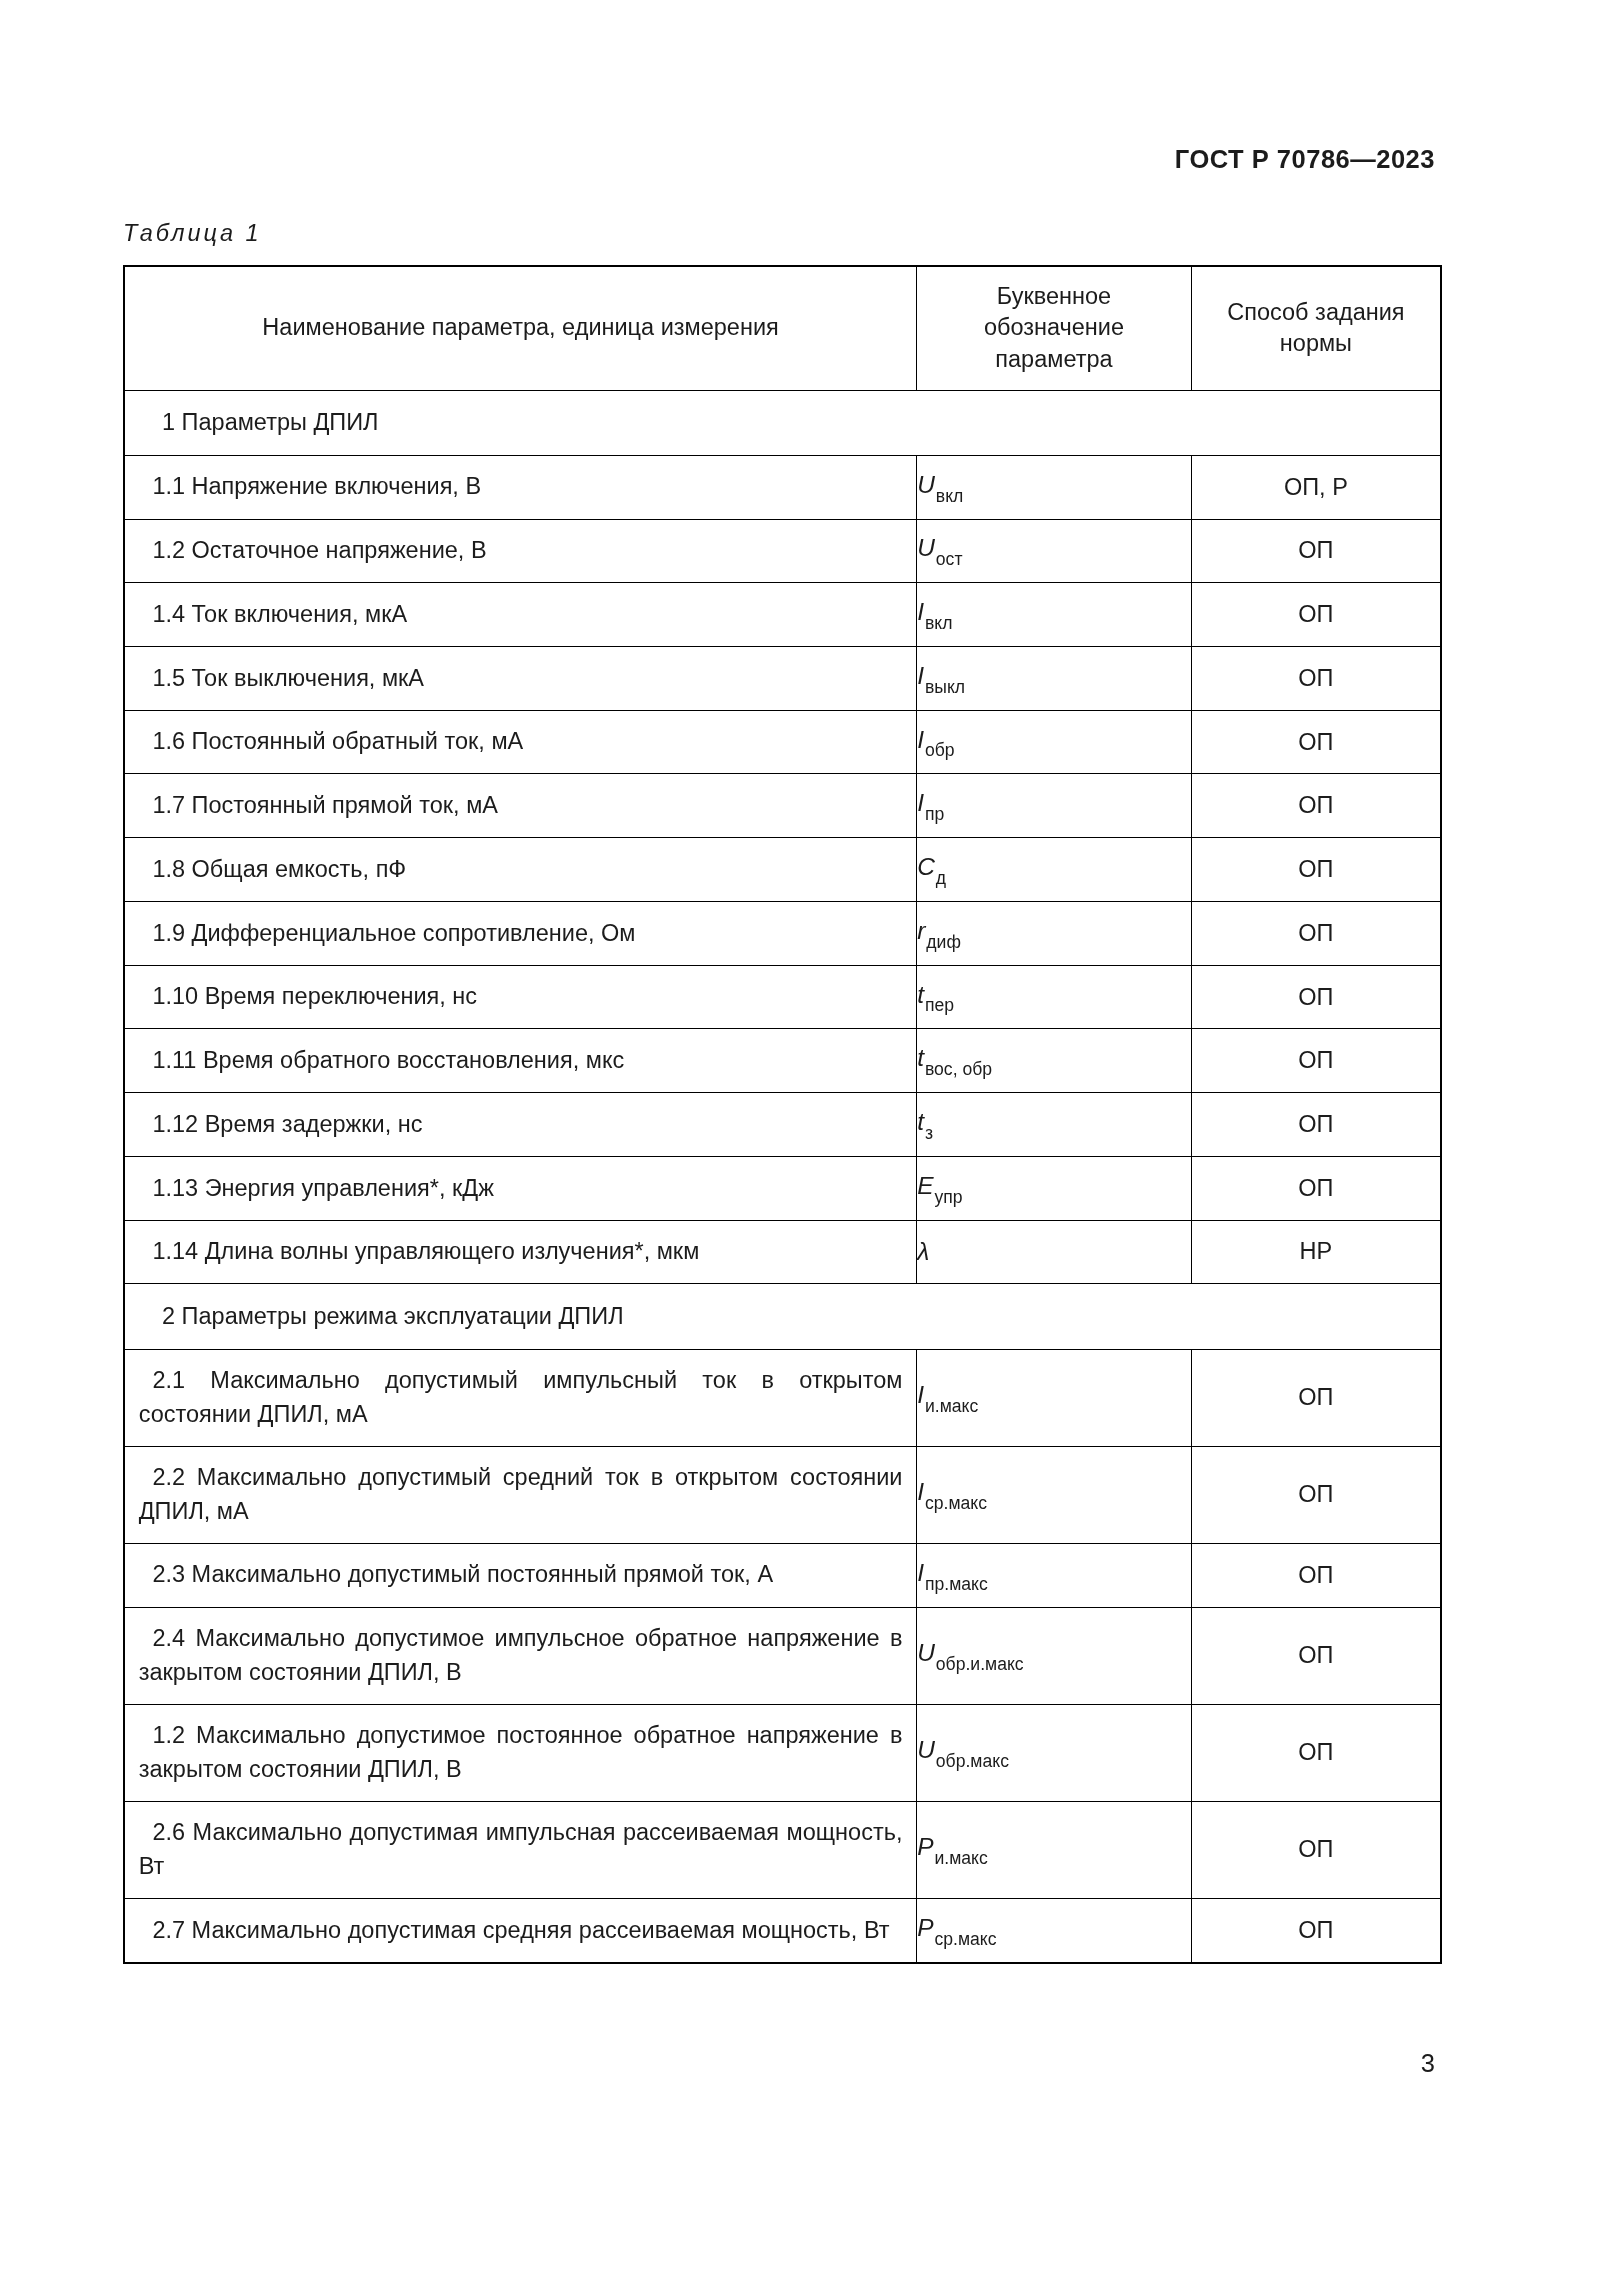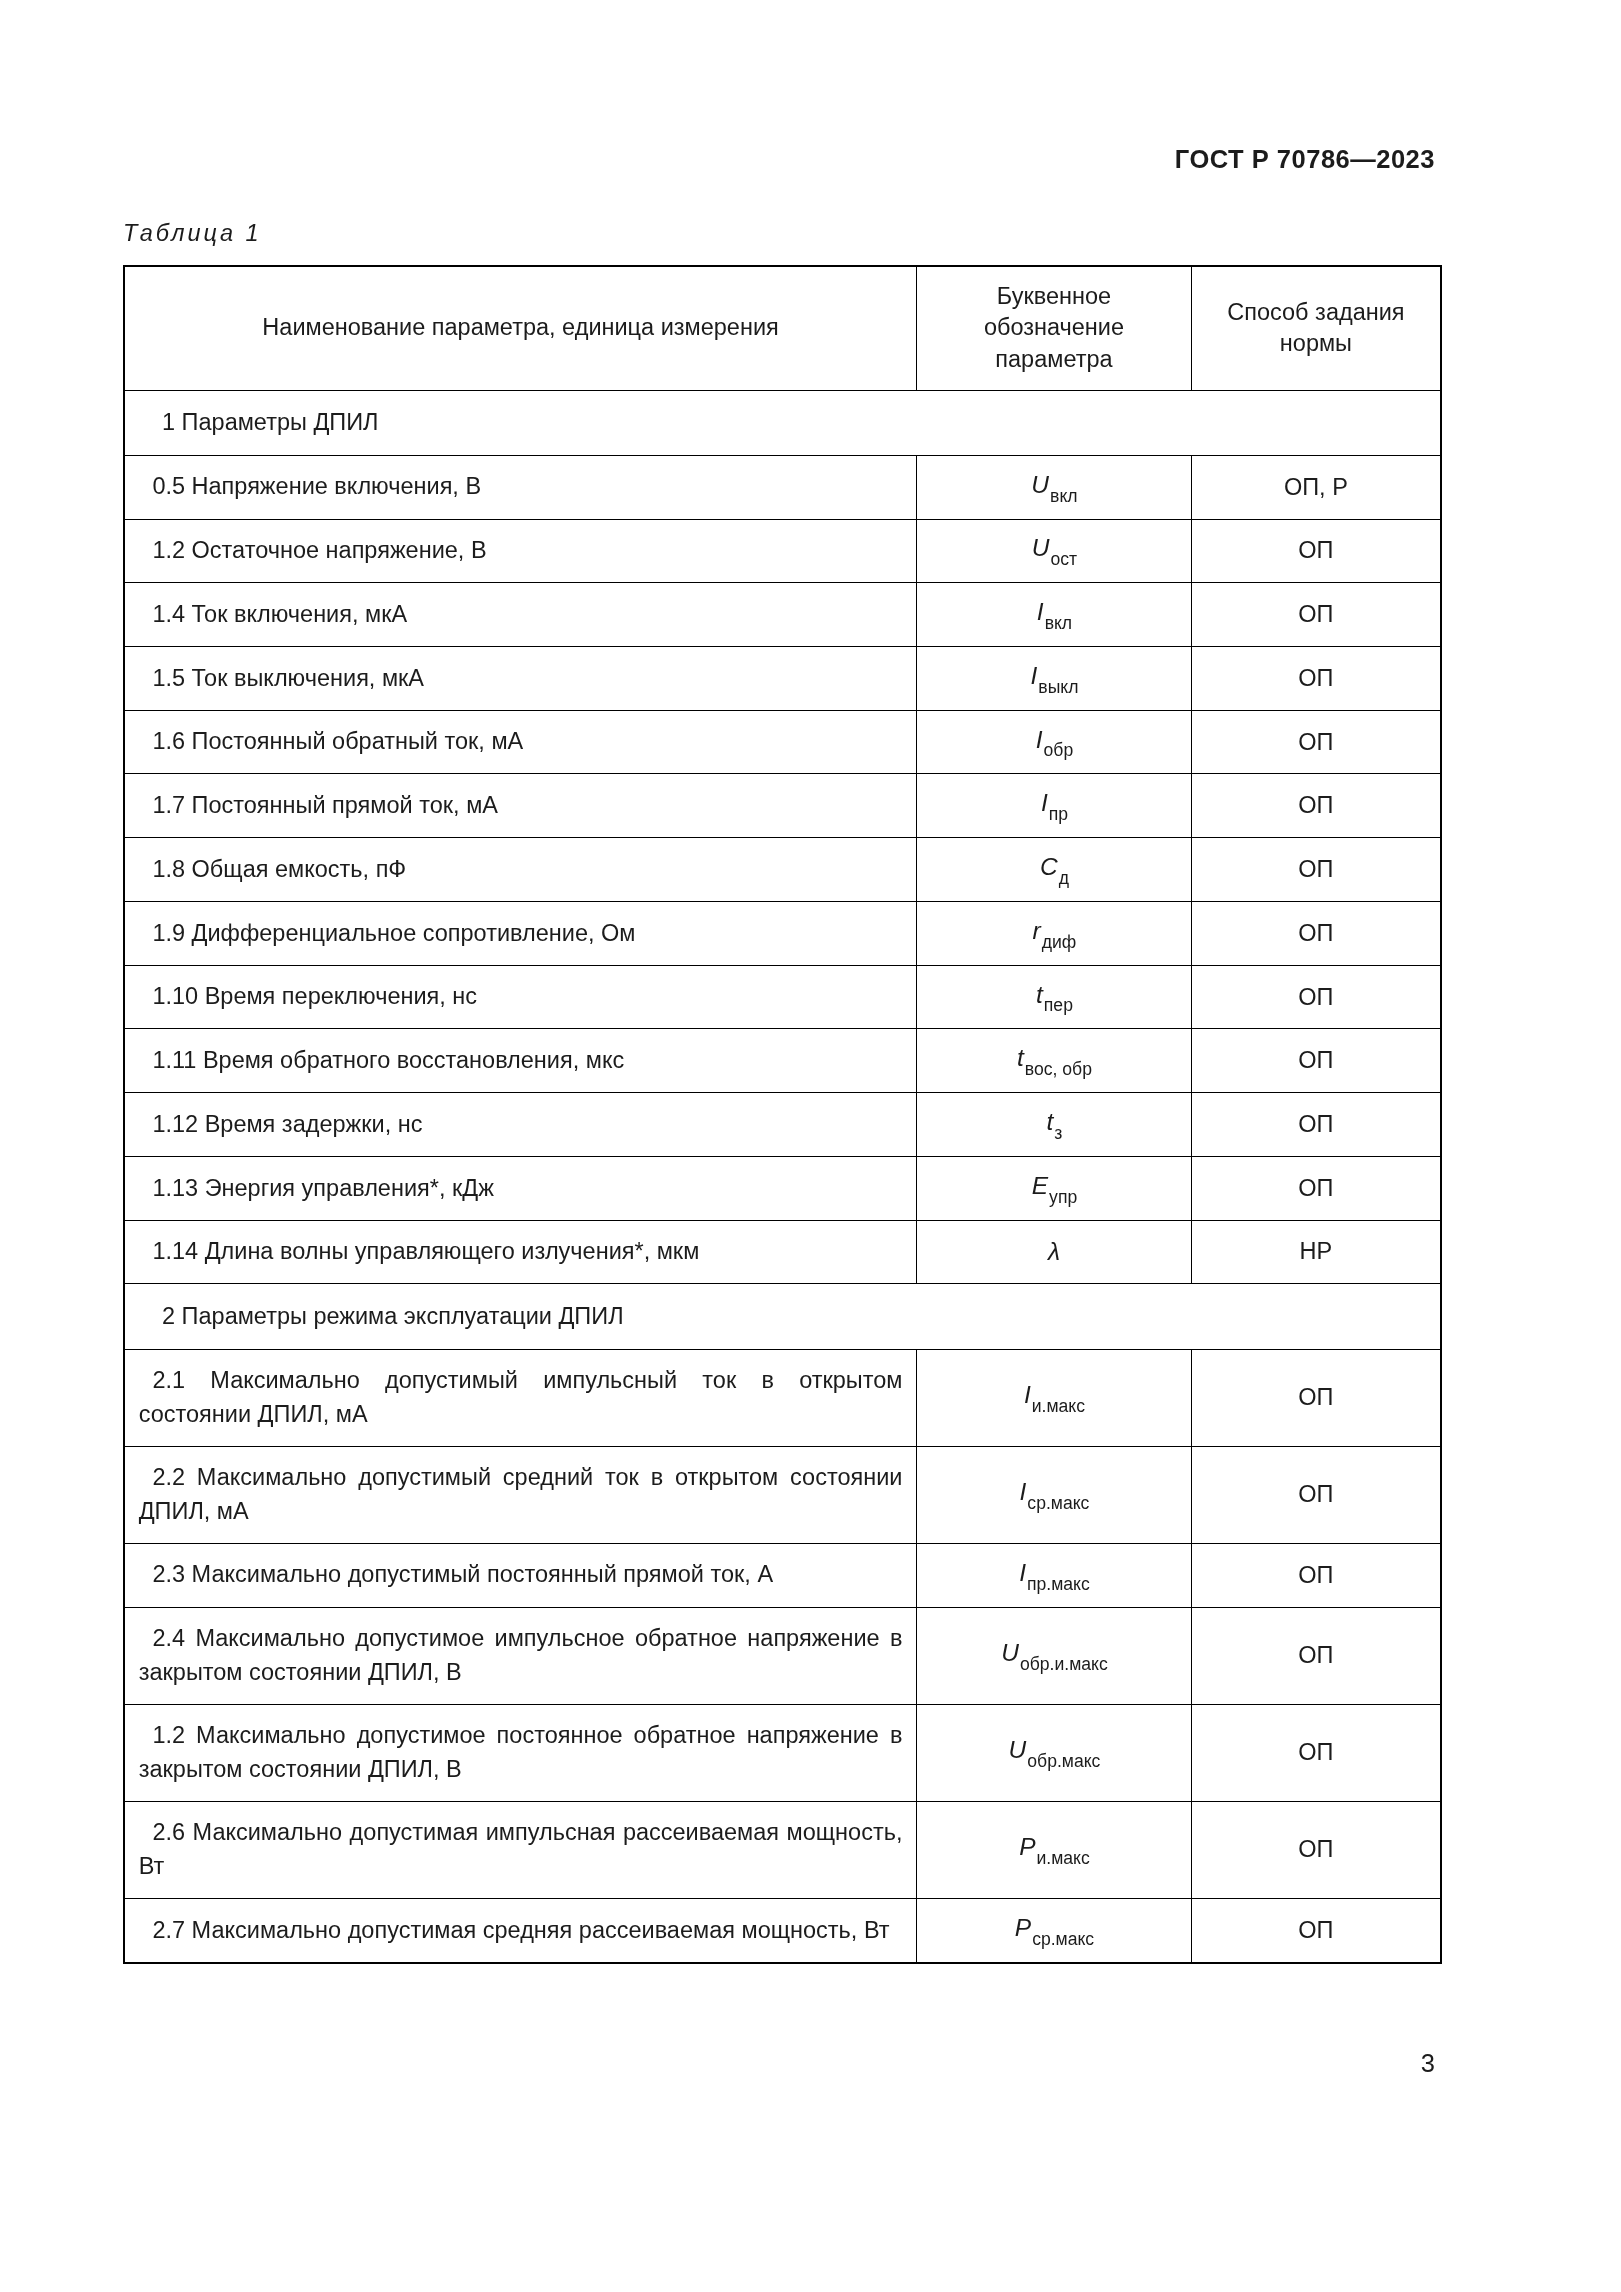--- a/index.html
+++ b/index.html
@@ -58,21 +58,20 @@
     text-align: justify;
     text-indent: 13.7px;
     padding: 14.7px 13.7px;
     line-height: 1.42;
   }
   .section-cell {
     padding: 15.7px 13.7px 15.7px 37px;
     line-height: 1.4;
   }
   .symbol-cell {
-    text-align: center;
     font-size: 24.5px;
   }
   .symbol-cell i {
     font-style: italic;
   }
   .symbol-cell sub {
     font-style: normal;
     font-size: 17.6px;
     position: relative;
     top: 2.9px;
@@ -108,21 +107,21 @@
         <th>Наименование параметра, единица измерения</th>
         <th>Буквенное обозначение параметра</th>
         <th>Способ задания нормы</th>
       </tr>
     </thead>
     <tbody id="table-body">
         <tr>
           <td colspan="3" class="section-cell">1 Параметры ДПИЛ</td>
         </tr>
         <tr>
-          <td class="name-cell">0.5 Напряжение включения, В</td>
+          <td class="name-cell">1.1 Напряжение включения, В</td>
           <td class="symbol-cell"><i>U</i><sub>вкл</sub></td>
           <td class="norm-cell">ОП, Р</td>
         </tr>
         <tr>
           <td class="name-cell">1.2 Остаточное напряжение, В</td>
           <td class="symbol-cell"><i>U</i><sub>ост</sub></td>
           <td class="norm-cell">ОП</td>
         </tr>
         <tr>
           <td class="name-cell">1.4 Ток включения, мкА</td>

